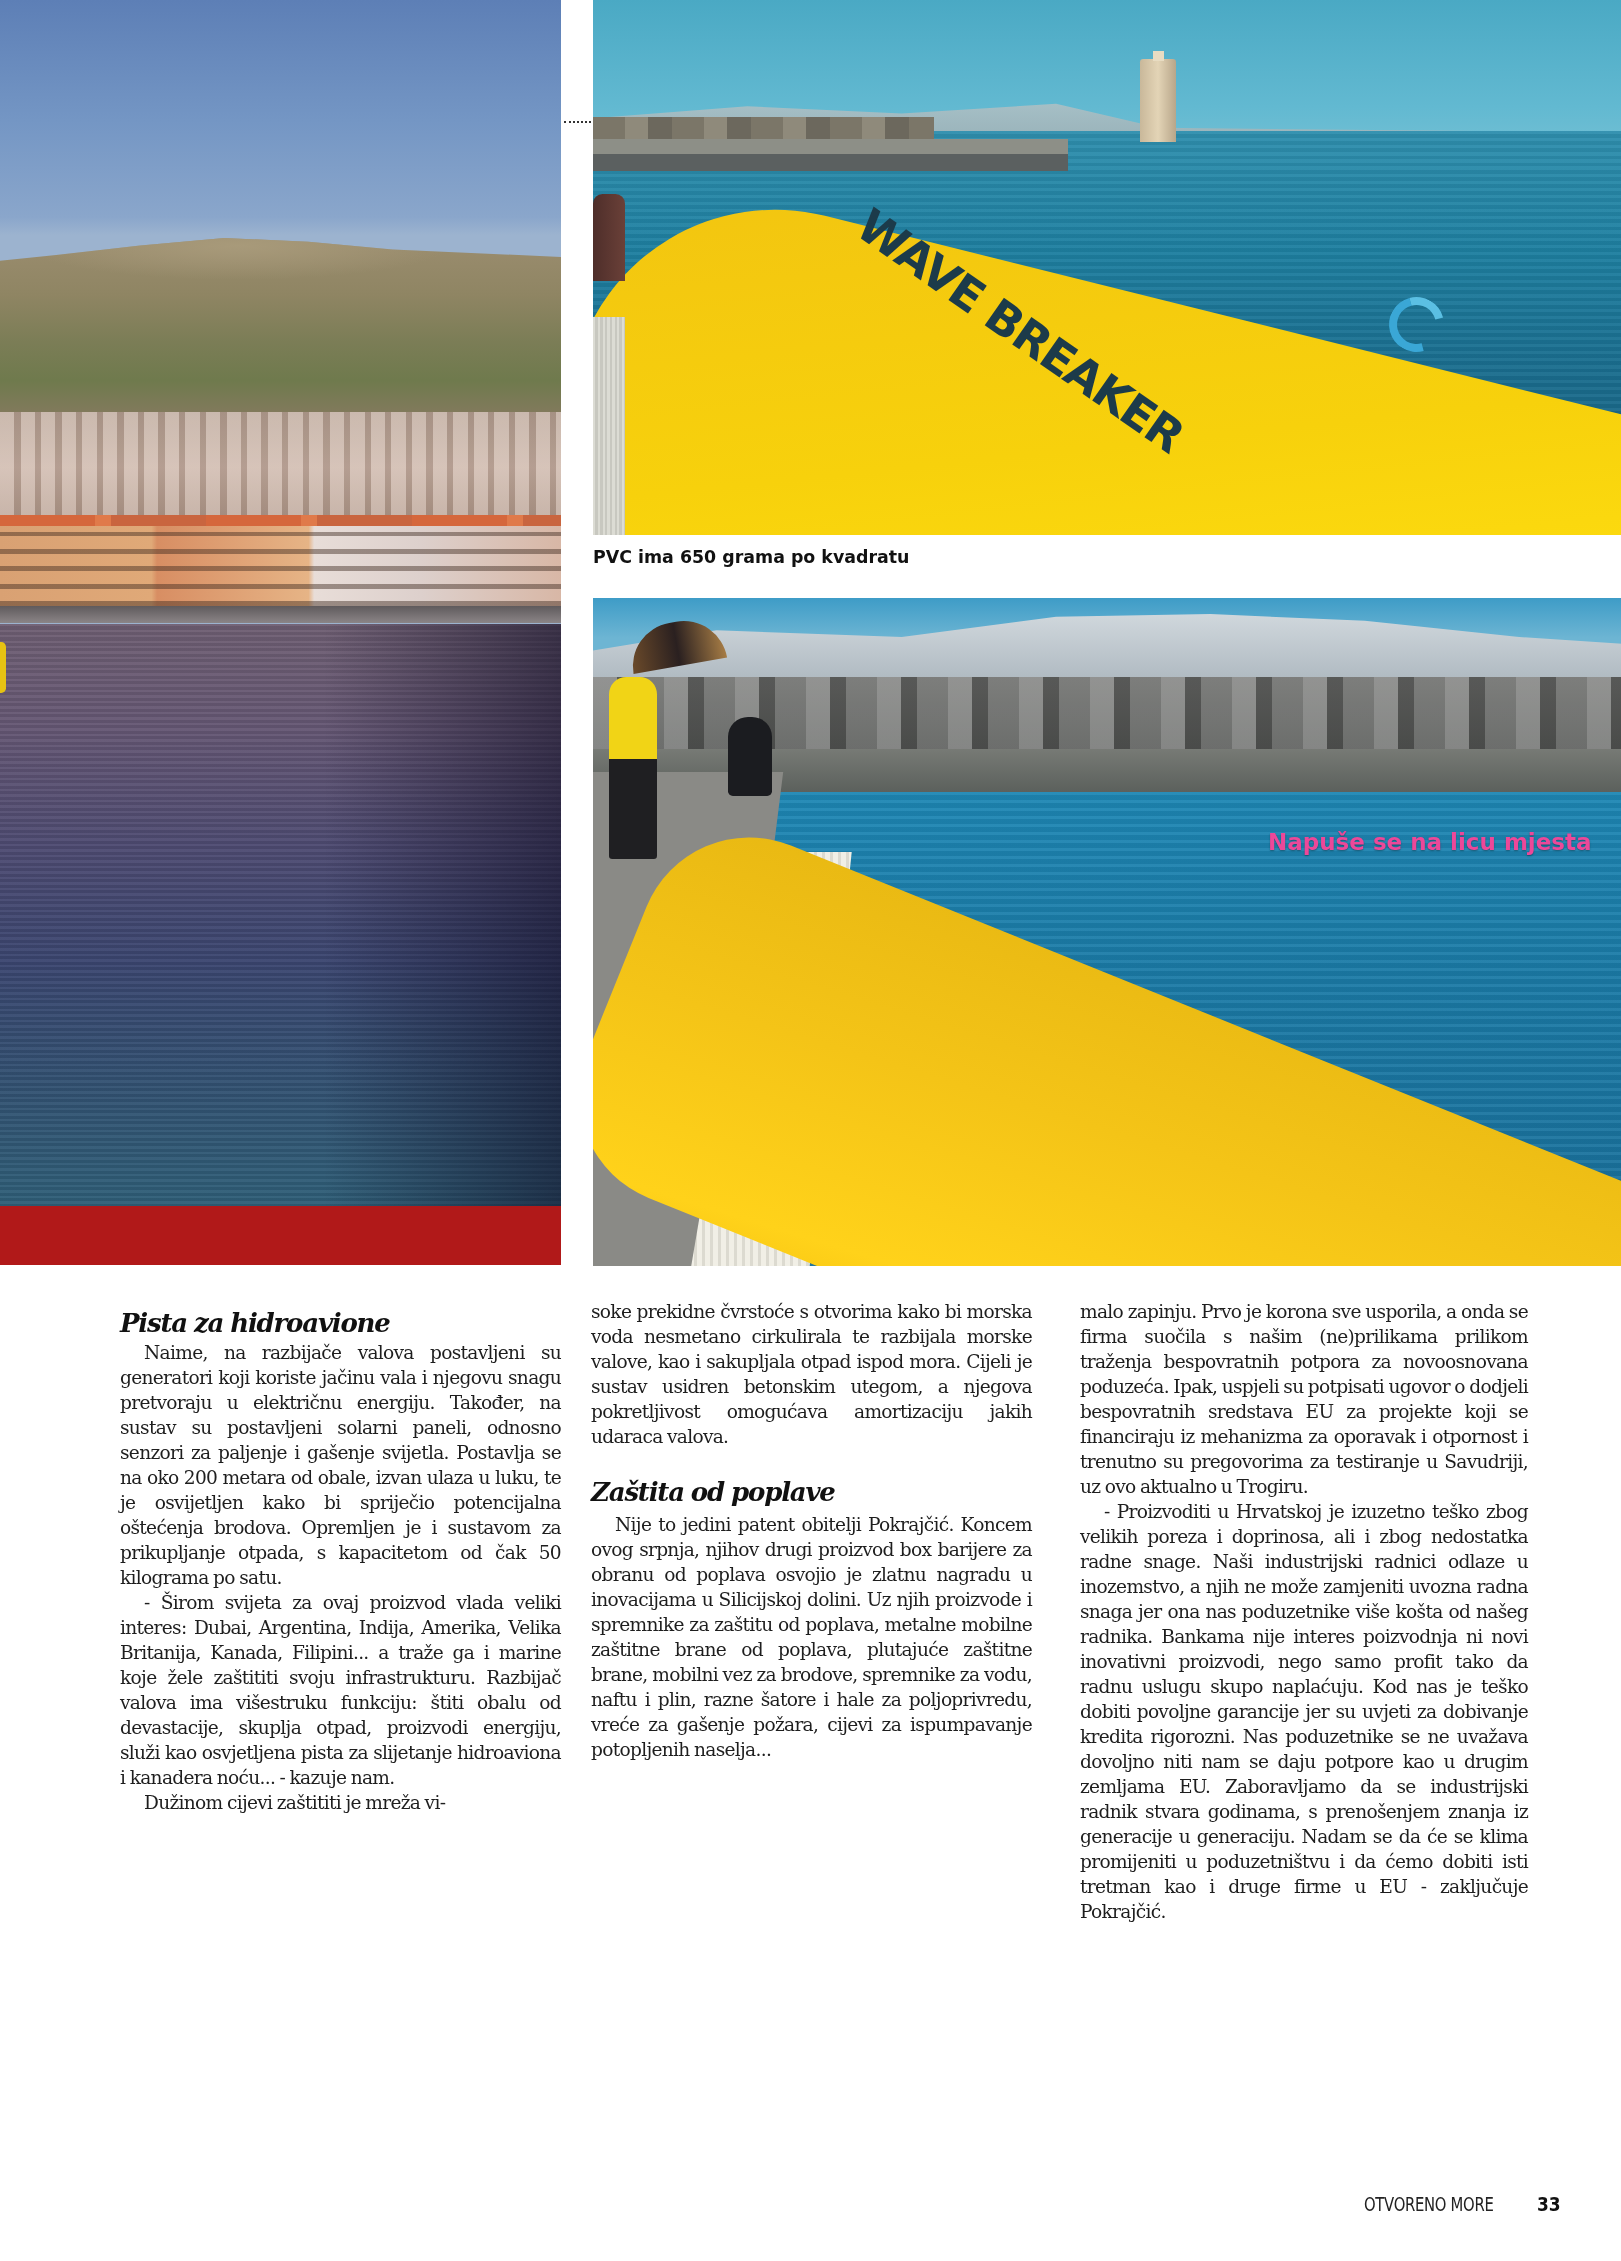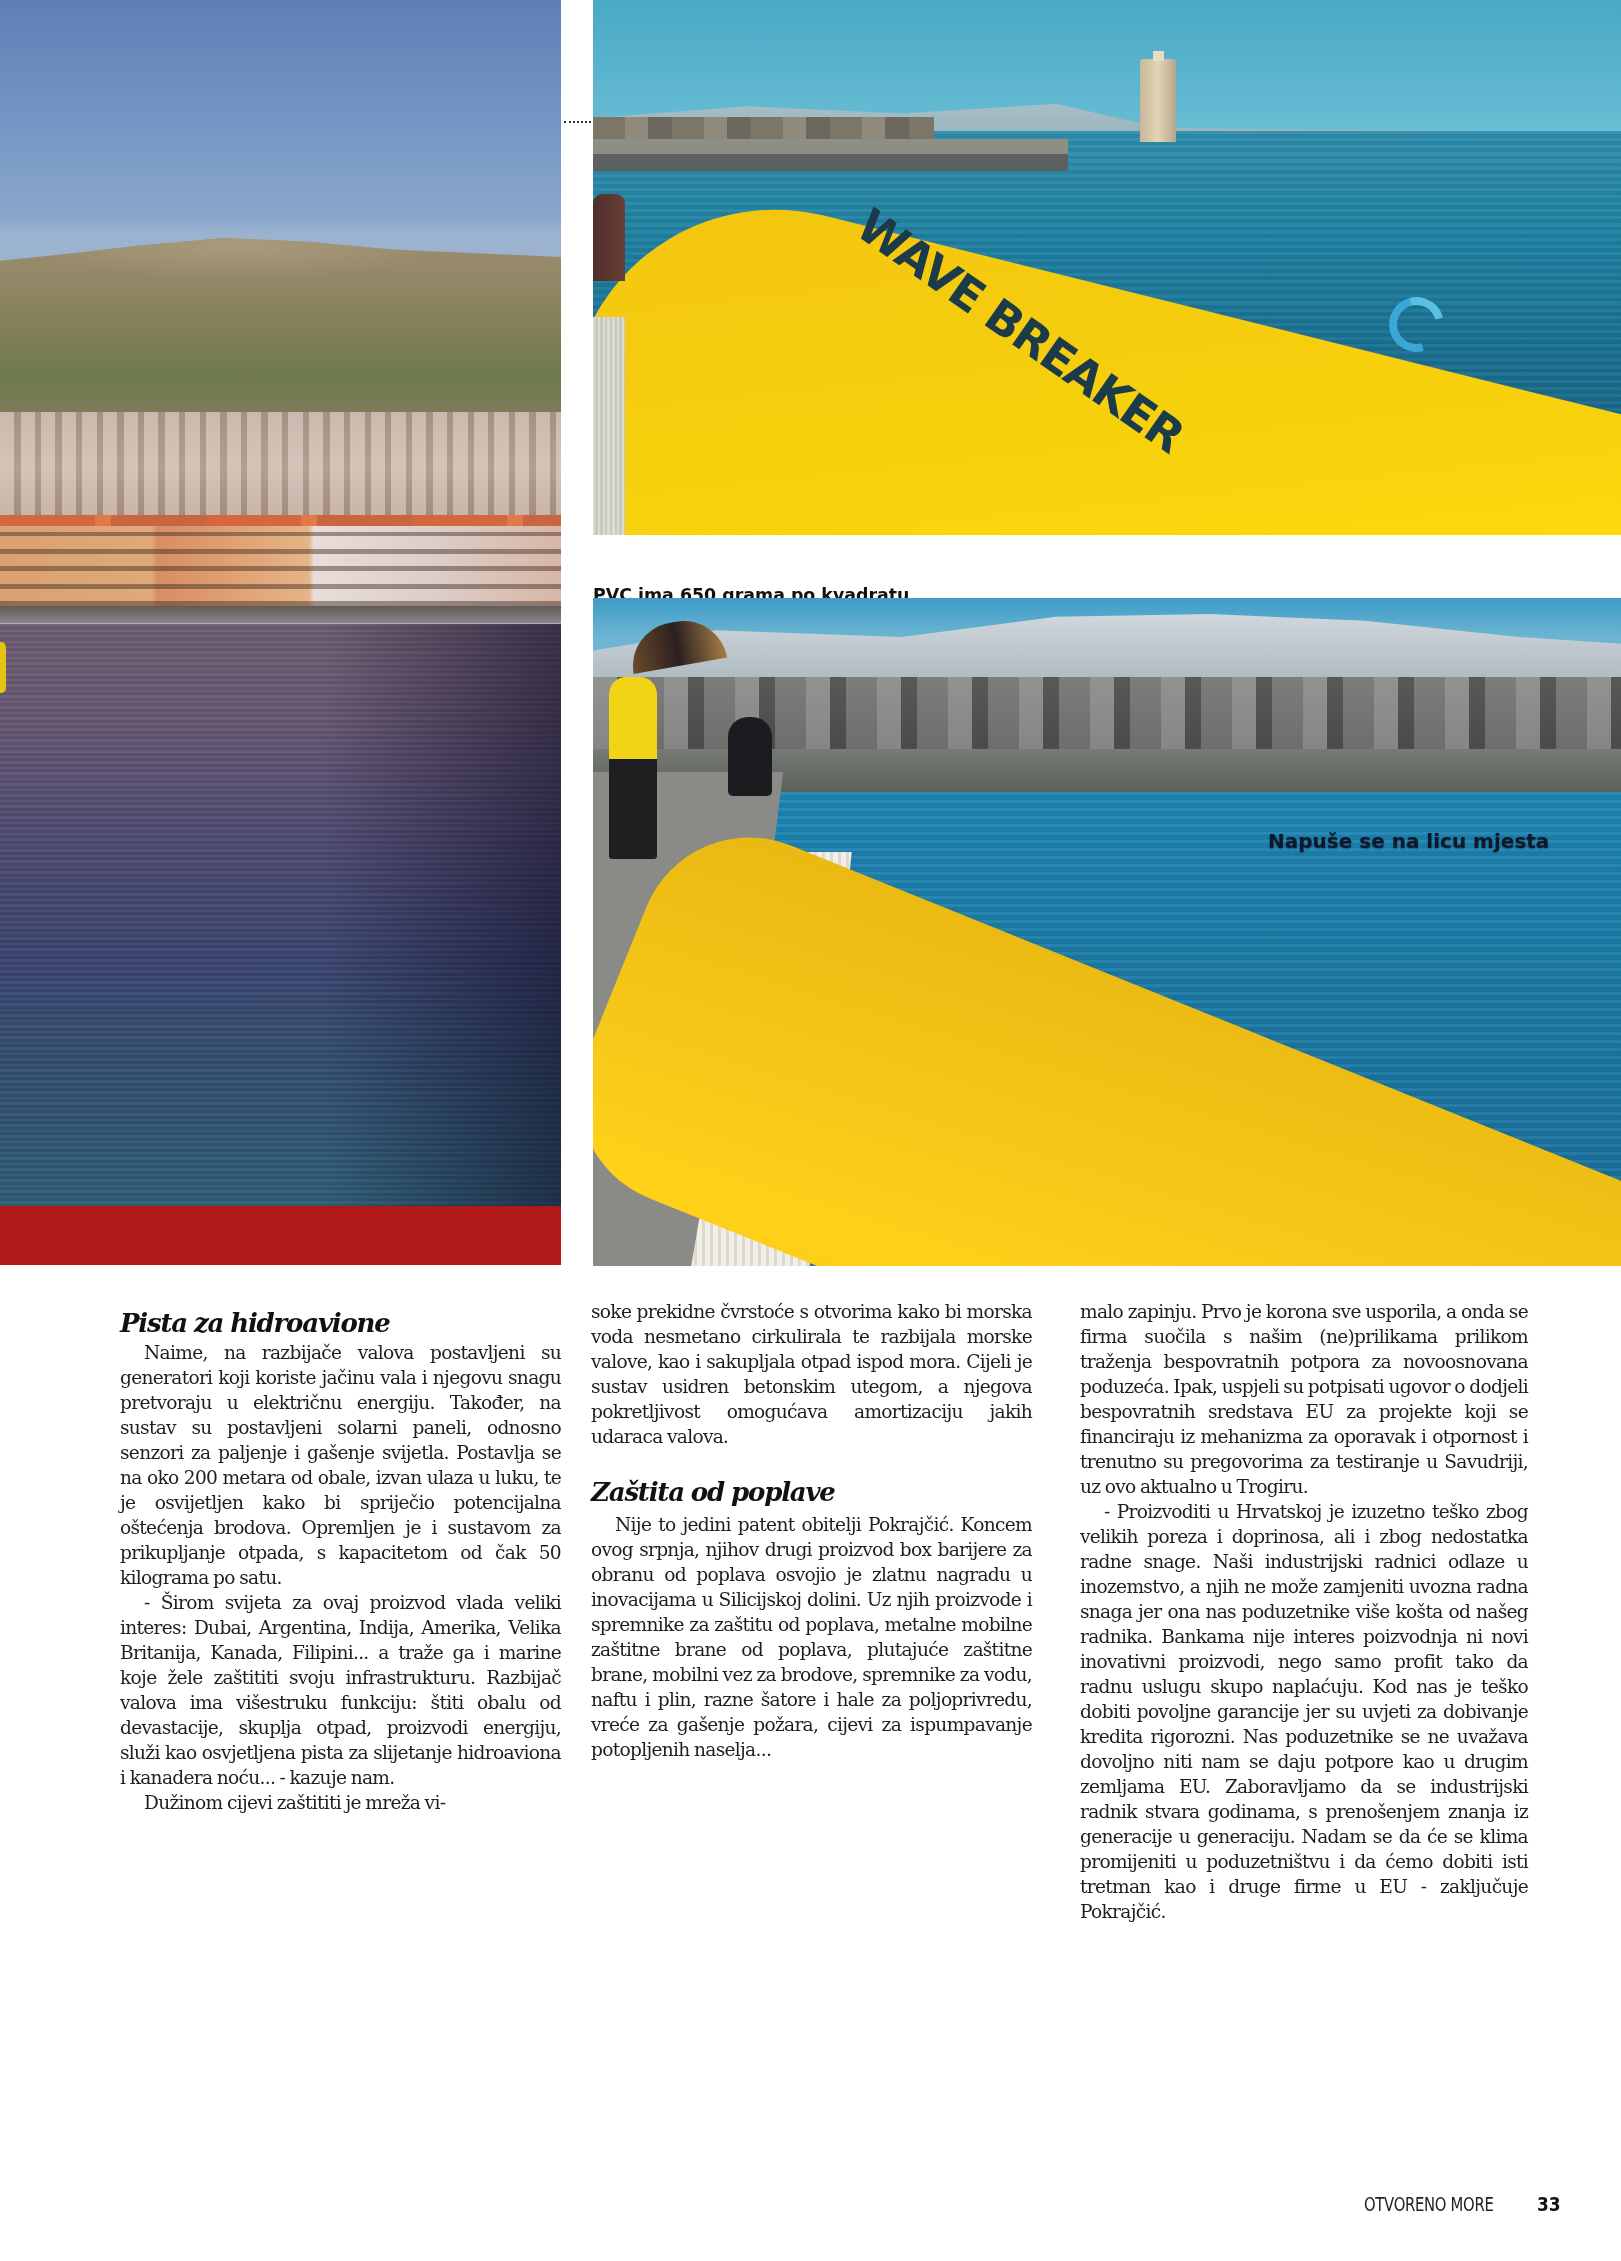--- a/index.html
+++ b/index.html
@@ -116,21 +116,21 @@
     position: absolute; left: 0; top: 194px; width: 32px; height: 87px; z-index: 3;
     background: linear-gradient(90deg, #4e2e2a, #6a4038); border-radius: 9.5px 9.5px 0 0;
   }
   .photo-top .walkway {
     position: absolute; left: 0; top: 317px; width: 32px; height: 218px; z-index: 3;
     background: repeating-linear-gradient(90deg, #dcdcd4 0 2.4px, #c8c8c0 2.4px 4.8px);
   }
 
   .caption-pvc {
     position: absolute; left: 593px; top: 547px;
-    font-family: "DejaVu Sans", sans-serif; font-weight: bold; font-size: 17.4px; color: #111; margin-top: 38px;
+    font-family: "DejaVu Sans", sans-serif; font-weight: bold; font-size: 17.4px; color: #111;
   }
 
   
   .photo-mid {
     position: absolute; left: 593px; top: 598px; width: 1029px; height: 668px; overflow: hidden;
     background: linear-gradient(180deg, #3e9cc7 0%, #6db5d3 6%);
   }
   .photo-mid .mountains {
     position: absolute; left: 0; top: 12px; width: 100%; height: 135px;
     background: linear-gradient(180deg, #d2d9de 0%, #aab5bd 60%, #96a2aa 100%);
@@ -177,21 +177,21 @@
     position: absolute; left: 36px; top: 24px; width: 95px; height: 44px;
     background: linear-gradient(90deg, #6b4a2a, #2a2020 50%, #a67c45);
     border-radius: 48px 48px 0 0; transform: rotate(-10deg);
   }
   .photo-mid .person2 {
     position: absolute; left: 135px; top: 119px; width: 44px; height: 79px;
     background: #1b1c20; border-radius: 20px 20px 4.8px 4.8px;
   }
   .caption-mid {
     position: absolute; left: 1268px; top: 829px;
-    font-family: "DejaVu Sans", sans-serif; font-weight: bold; font-size: 20px; color: #0f172a;
+    font-family: "DejaVu Sans", sans-serif; font-weight: bold; font-size: 23px; color: #ec4899;
     text-shadow: 0 0.8px 1.6px rgba(0,0,0,0.35);
   }
 
   
   .col {
     position: absolute; top: 1299px; width: 441px;
     font-family: "DejaVu Serif", serif; font-size: 18.6px; line-height: 25px;
     color: #1e1e1e; letter-spacing: -0.7px; word-spacing: -0.8px;
   }
   .col-1 { left: 120px; }

